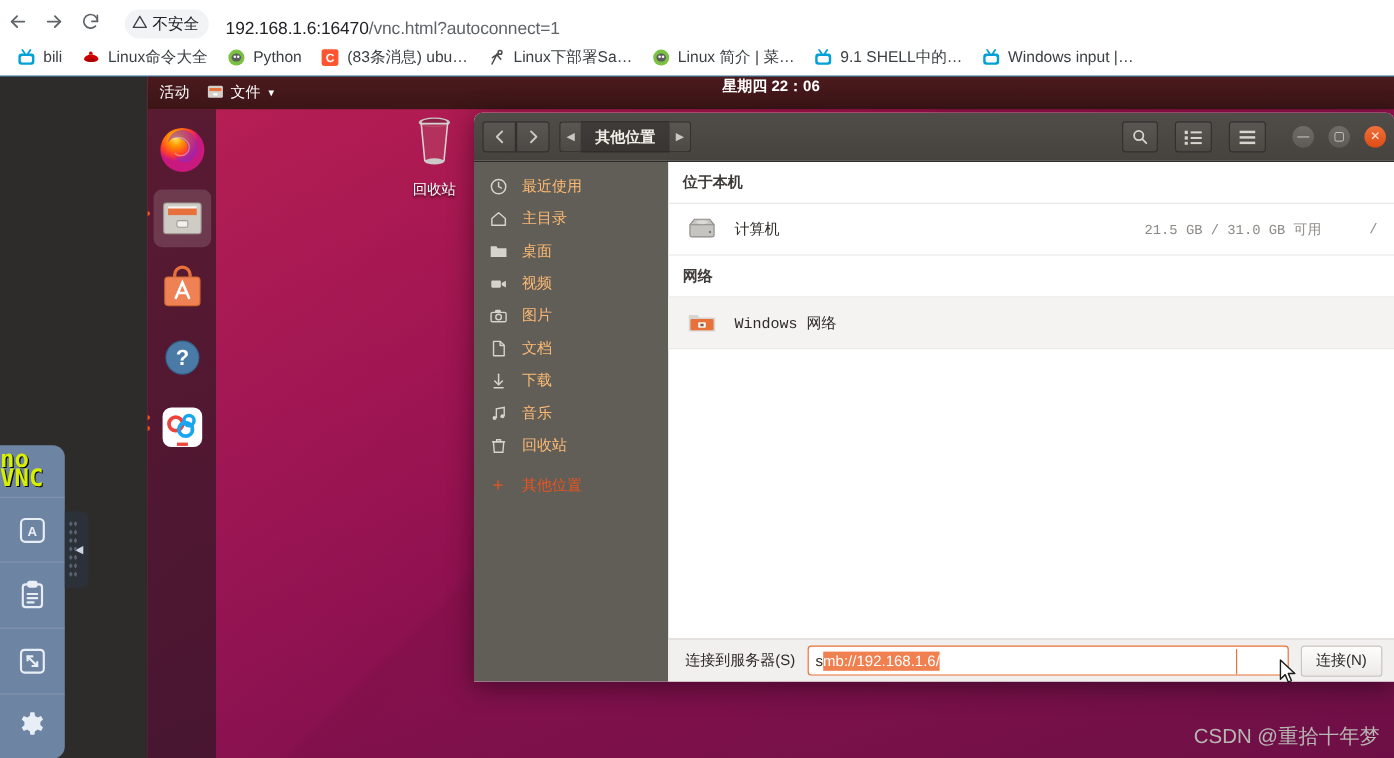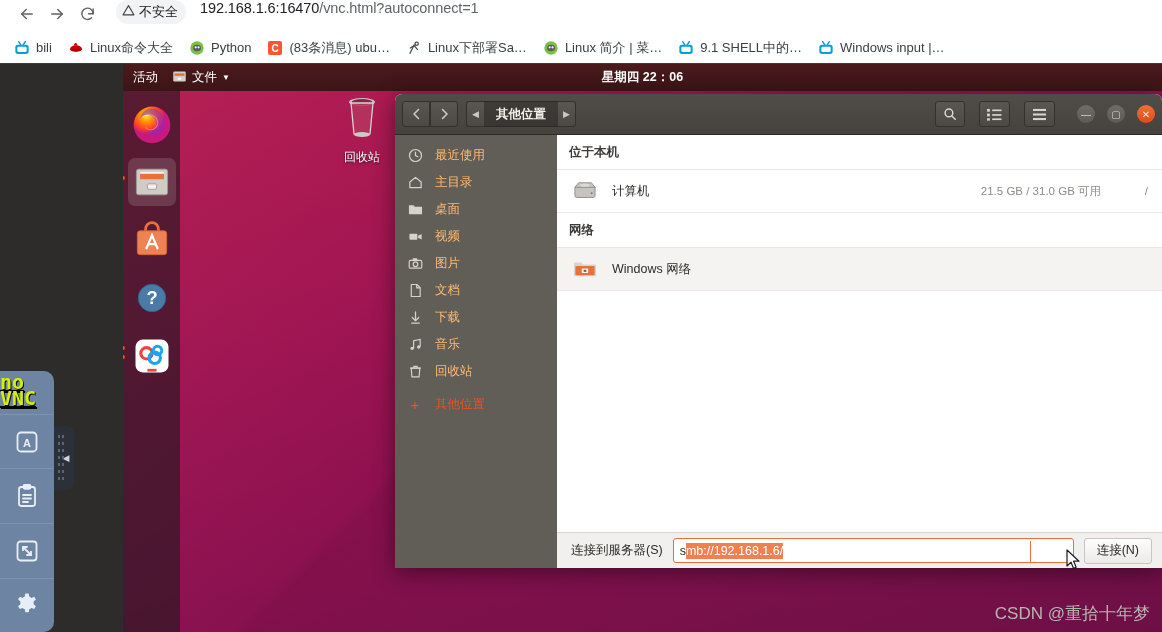--- a/index.html
+++ b/index.html
@@ -9,21 +9,21 @@
     font-family: "Liberation Sans", "DejaVu Sans", sans-serif;
     background: #ffffff;
   }
 
   
   #browser-chrome {
     position: absolute; left: 0; top: 0; width: 1162px; height: 64px;
     background: #ffffff;
   }
   #nav-bar {
-    height: 32px; display: flex; align-items: flex-start; padding-left: 12px;
+    height: 32px; display: flex; align-items: flex-end; padding-left: 0;
     background: #ffffff;
   }
   .nav-btn {
     width: 30px; height: 28px; display: flex; align-items: center; justify-content: center;
     color: #5f6368; font-size: 17px; line-height: 1; border-radius: 50%;
   }
   .nav-btn svg { display: block; }
   #security-chip {
     display: flex; align-items: center; gap: 4px;
     margin-left: 14px; padding: 3px 8px 3px 6px; border-radius: 13px;
@@ -66,21 +66,21 @@
   #top-panel {
     position: absolute; left: 0; top: 0; width: 1039px; height: 27px;
     background: linear-gradient(180deg,#4b1a1d 0%,#3c1517 100%);
     display: flex; align-items: center;
     color: #ffffff; font-size: 12.5px;
   }
   #top-panel-left { display: flex; align-items: center; gap: 14px; padding-left: 10px; }
   .panel-item { display: flex; align-items: center; gap: 5px; color:#fff; }
   #panel-clock {
     position: absolute; left: 0; right: 0; top: 0; height: 27px;
-    display: flex; align-items: center; justify-content: center;
+    display: flex; align-items: flex-start; justify-content: center;
     font-size: 12.5px; font-weight: bold; color: #ffffff; pointer-events: none;
   }
   #panel-clock span { pointer-events: auto; }
 
   
   #dock {
     position: absolute; left: 0; top: 27px; width: 57px; height: 541px;
     background: rgba(32,24,29,0.62);
     display: flex; flex-direction: column; align-items: center;
     padding-top: 9px; gap: 10px;
@@ -172,21 +172,21 @@
   .side-item.other .s-ico { color: #e95420; font-size: 15px; }
 
   #fw-main { flex: 1 1 auto; background: #ffffff; display: flex; flex-direction: column; min-width: 0; }
   .grp-header {
     font-size: 12.5px; font-weight: bold; color: #3d3a37;
     padding: 9px 0 8px 12px;
     border-bottom: 1px solid #e8e6e3;
   }
   .fm-row {
     height: 43px; display: flex; align-items: center; padding: 0 14px 0 14px;
-    border-bottom: 1px solid #eceae7; gap: 13px;
+    border-bottom: 1px solid #eceae7; gap: 13px; font-family: Liberation Mono, monospace;
   }
   .fm-row.hovered { background: #f4f3f1; }
   .fm-row .r-ico { width: 28px; flex: 0 0 28px; display: flex; align-items:center; justify-content: center; }
   .fm-row .r-name { font-size: 12.5px; color: #2e2b28; flex: 1 1 auto; }
   .fm-row .r-free { font-size: 11.5px; color: #8d8a86; }
   .fm-row .r-mount { font-size: 11.5px; color: #8d8a86; width: 34px; text-align: right; }
   #fm-scroll { flex: 1 1 auto; min-height: 0; }
 
   #fw-footer {
     flex: 0 0 36px; height: 36px;
@@ -215,21 +215,20 @@
     font-size: 17px; color: #b9b6b2; white-space: nowrap; pointer-events: none;
     font-family: "Liberation Sans", sans-serif;
   }
 
   
   #novnc-panel {
     position: absolute; left: 0; top: 371px; width: 54px; height: 261px;
     background: #6e84a3; border-radius: 0 10px 10px 0;
     display: flex; flex-direction: column; align-items: center;
     z-index: 40;
-    text-decoration: underline;
   }
   #novnc-logo {
     width: 54px; height: 44px; padding-top: 3px;
     display: flex; flex-direction: column; align-items: flex-start;
     line-height: 0.82; font-weight: bold; font-size: 20px;
     font-family: "DejaVu Sans Mono", monospace;
     color: #d7f000; text-shadow: 1px 1px 0 #000;
     padding-left: 0px;
   }
   .nv-btn {

